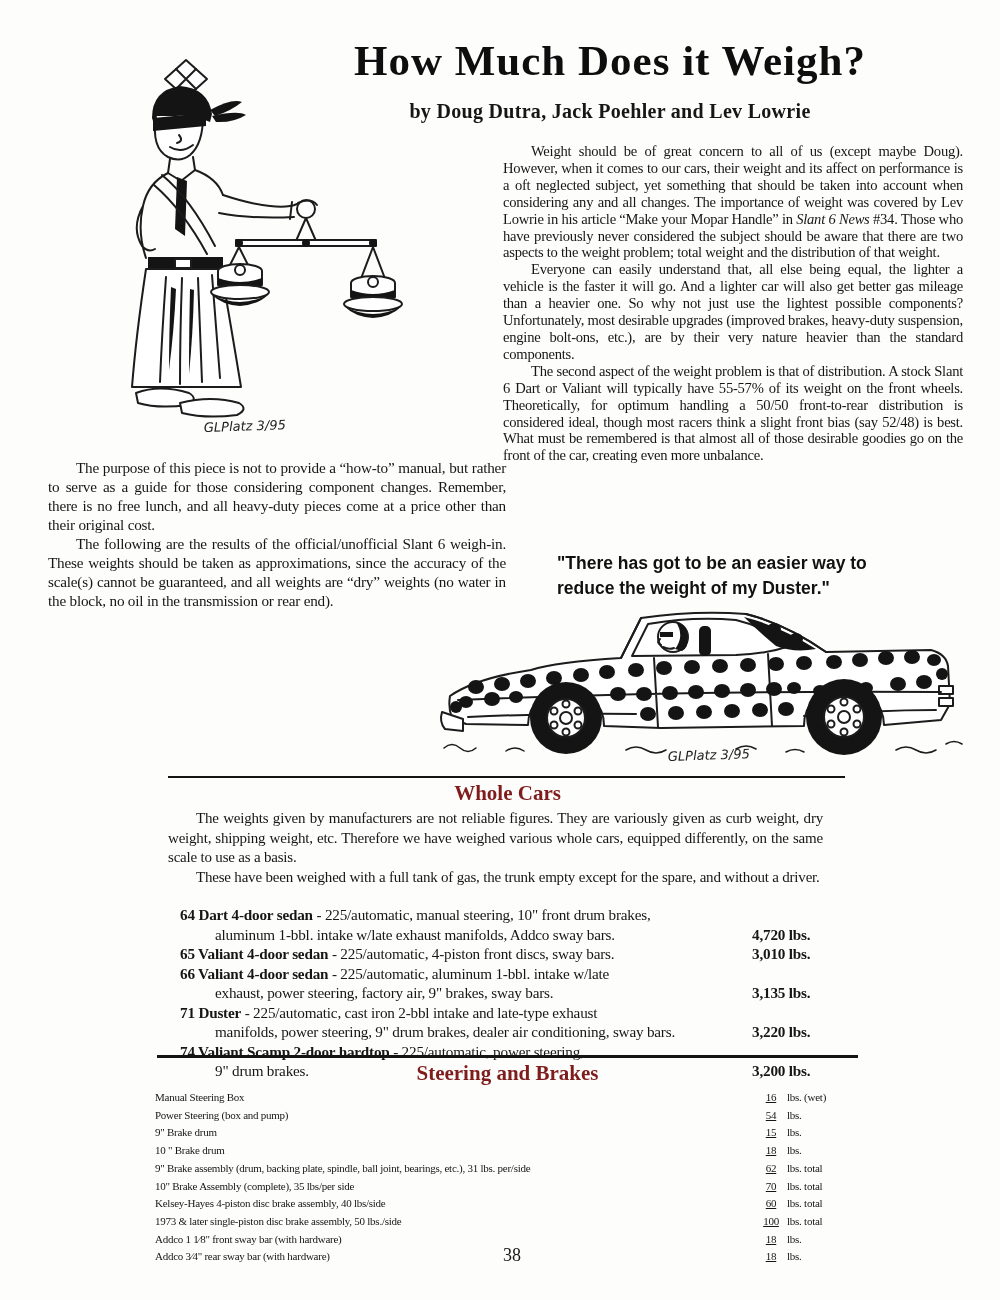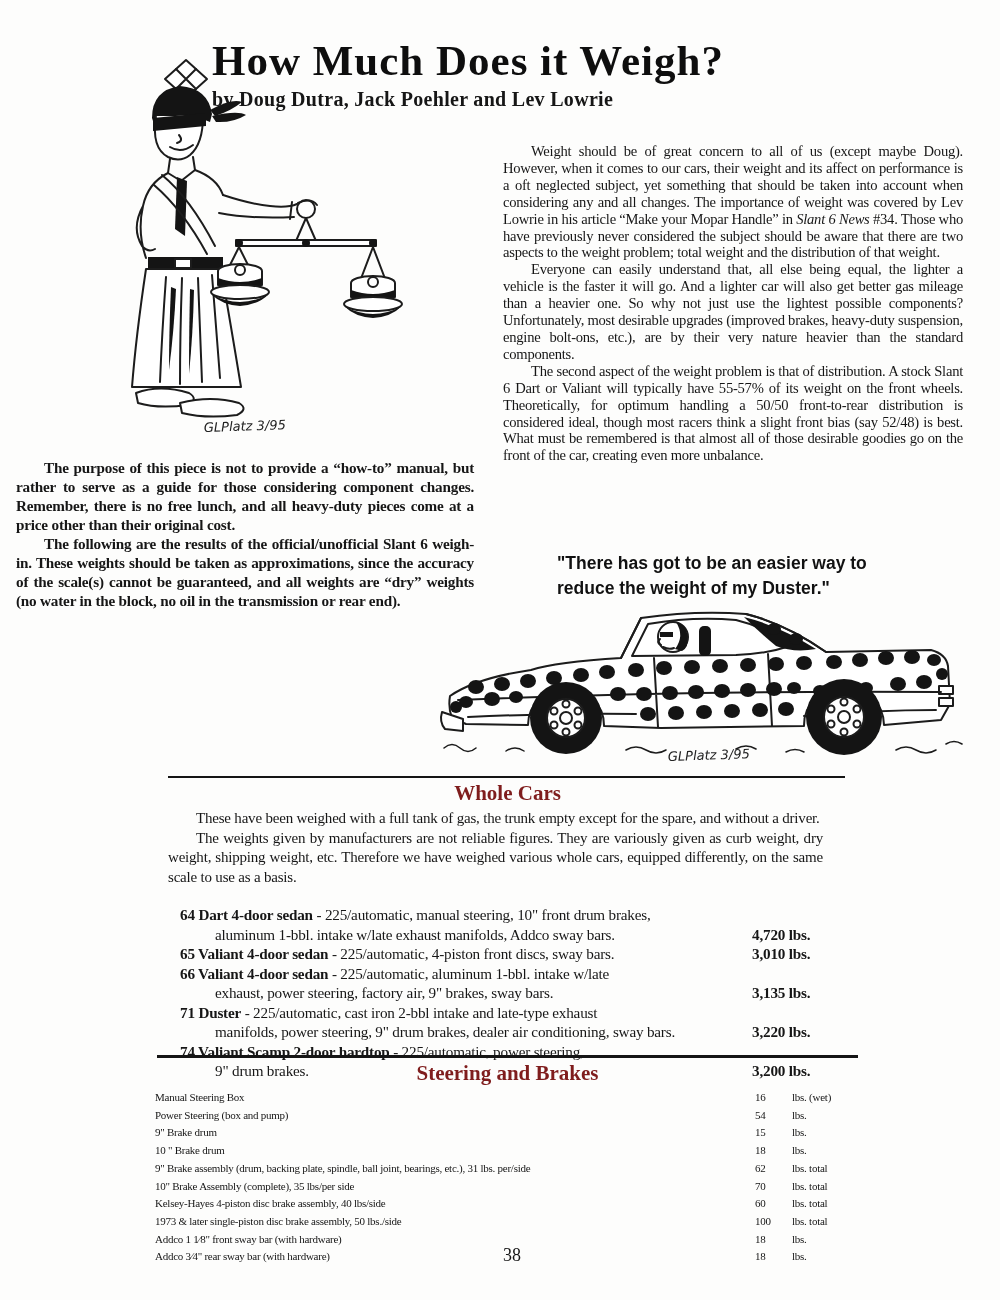--- a/index.html
+++ b/index.html
@@ -2,28 +2,28 @@
 <html><head>
 <meta charset="utf-8">
 <style>
   html,body{margin:0;padding:0;background:#e8e8e8;}
   .page{
     position:relative;width:1000px;height:1300px;margin:0 auto;
     background:#fdfdfc;color:#161616;overflow:hidden;
     font-family:"Liberation Serif", serif;
   }
   
-  .header{position:absolute;left:212px;top:38px;width:780px;}
+  .header{position:absolute;left:220px;top:38px;width:780px;text-align:center;}
   .title{font-size:43px;font-weight:bold;letter-spacing:1px;line-height:46px;color:#0e0e0e;}
-  .byline{font-size:20px;font-weight:bold;margin-top:4px;letter-spacing:.3px;}
+  .byline{font-size:20px;font-weight:bold;margin-top:16px;letter-spacing:.3px;}
   
   .col{position:absolute;text-align:justify;}
   .col p{margin:0;text-indent:28px;}
   .col-right{left:503px;top:143px;width:460px;font-size:14.6px;line-height:16.9px;letter-spacing:-0.25px;}
-  .col-left{left:16px;top:458px;width:458px;font-size:15.2px;line-height:19px;letter-spacing:-0.2px;font-weight:bold;}
+  .col-left{left:48px;top:458px;width:458px;font-size:15.2px;line-height:19px;letter-spacing:-0.2px;}
   
   .quote{
     position:absolute;left:557px;top:551px;width:350px;
     font-family:"Liberation Sans", sans-serif;font-weight:bold;
     font-size:17.5px;line-height:25px;color:#111;
   }
   
   .illo{position:absolute;}
   .illo-scales{left:118px;top:56px;width:290px;height:390px;}
   .illo-car{left:436px;top:596px;width:548px;height:178px;}
@@ -44,21 +44,21 @@
   .wc-rows{margin-top:18px;}
   .wc-row{display:flex;align-items:flex-end;font-size:15.2px;line-height:19.5px;letter-spacing:-0.2px;}
   .wc-lines{flex:1;min-width:0;}
   .wc-l1{margin-left:25px;white-space:nowrap;}
   .wc-l2{margin-left:60px;white-space:nowrap;}
   .wc-weight{width:108px;flex-shrink:0;font-weight:bold;white-space:nowrap;}
   
   .sb-rows{margin-top:2px;}
   .sb-row{position:relative;font-size:11px;line-height:17.7px;letter-spacing:-0.25px;white-space:nowrap;}
   .sb-val{position:absolute;left:600px;top:0;}
-  .sb-num{display:inline-block;min-width:32px;text-align:left;margin-right:5px;}
+  .sb-num{display:inline-block;min-width:32px;text-align:center;text-decoration:underline;}
   
   .pageno{position:absolute;left:0;top:1245px;width:1000px;text-align:center;font-size:18px;margin-left:12px;}
 </style>
 </head>
 <body>
 
 <div class="page">
 
   <div class="header">
     <div class="title">How Much Does it Weigh?</div>
@@ -236,22 +236,22 @@
 
     <path class="ln" style="stroke-width:1.5" d="M8 152 q8 -7 16 0 q8 7 16 0 M70 155 q9 -6 18 0
       M190 154 q10 -6 20 0 q10 6 20 0 M300 153 q10 -6 20 0 M350 156 q9 -5 18 0
       M460 154 q10 -6 20 0 q10 6 20 0 M510 148 q8 -5 16 0"></path>
     <text class="sig" x="232" y="165" transform="rotate(-2 232 165)">GLPlatz 3/95</text>
   </svg>
 
   <div class="section sec-whole">
     <hr class="rule">
     <div class="sec-head">Whole Cars</div>
+    <p class="sec-par">The weights given by manufacturers are not reliable figures.  They are variously given as curb weight, dry weight, shipping weight, etc.  Therefore we have weighed various whole cars, equipped differently, on the same scale to use as a basis.</p>
     <p class="sec-par">These have been weighed with a full tank of gas, the trunk empty except for the spare, and without a driver.</p>
-    <p class="sec-par">The weights given by manufacturers are not reliable figures.  They are variously given as curb weight, dry weight, shipping weight, etc.  Therefore we have weighed various whole cars, equipped differently, on the same scale to use as a basis.</p>
     <div class="wc-rows">
       <div class="wc-row">
         <div class="wc-lines">
           <div class="wc-l1"><b>64 Dart 4-door sedan</b><span> - 225/automatic, manual steering, 10" front drum brakes,</span></div>
           <div class="wc-l2">aluminum 1-bbl. intake w/late exhaust manifolds, Addco sway bars.</div>
         </div>
         <div class="wc-weight">4,720 lbs.</div>
       </div>
       <div class="wc-row">
         <div class="wc-lines">

